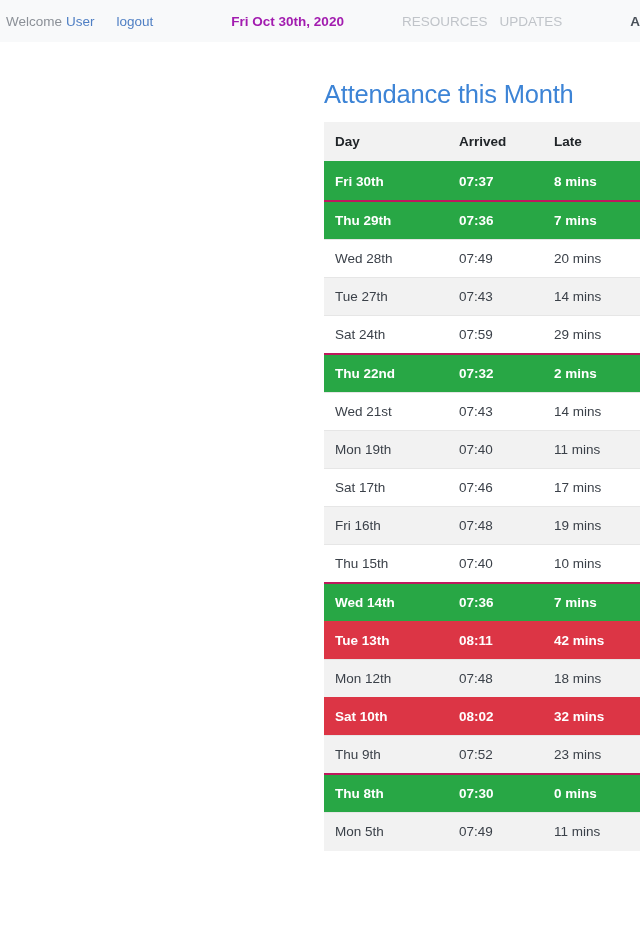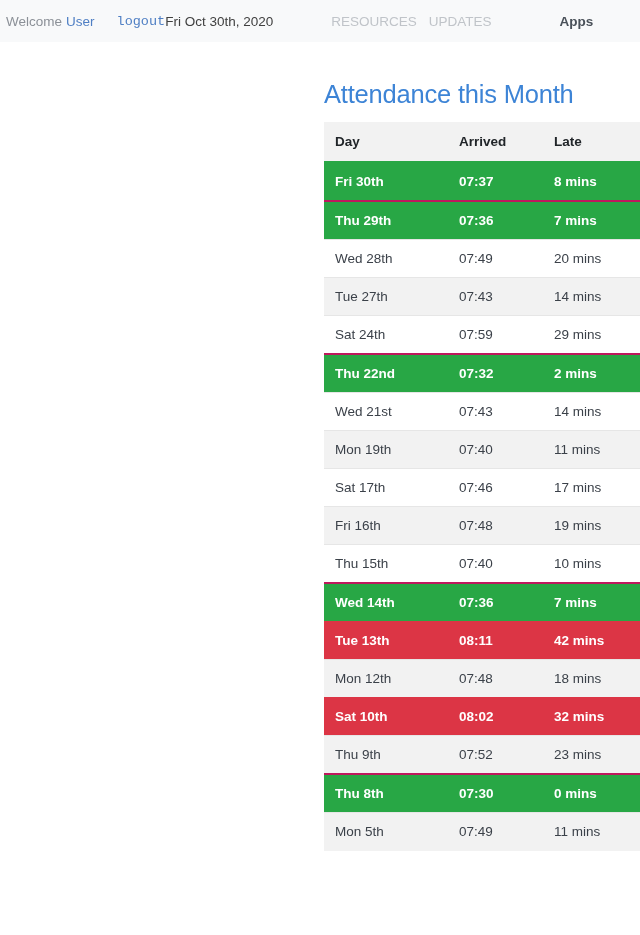--- a/index.html
+++ b/index.html
@@ -29,25 +29,25 @@
   }
   .nav-user {
     color: #4f7fc4;
     margin-left: 4px;
   }
   .nav-logout {
     color: #4f7fc4;
     margin-left: 22px;
     text-decoration: none;
     cursor: pointer;
-    font-family: Liberation Mono, monospace;
   }
   .nav-date {
-    color: #404040;
-    font-weight: normal;
+    color: #a21caf;
+    font-weight: bold;
+    margin-left: 78px;
   }
   .nav-resources {
     color: #c0c4c9;
     margin-left: 58px;
     cursor: pointer;
   }
   .nav-updates {
     color: #c0c4c9;
     margin-left: 12px;
     cursor: pointer;

